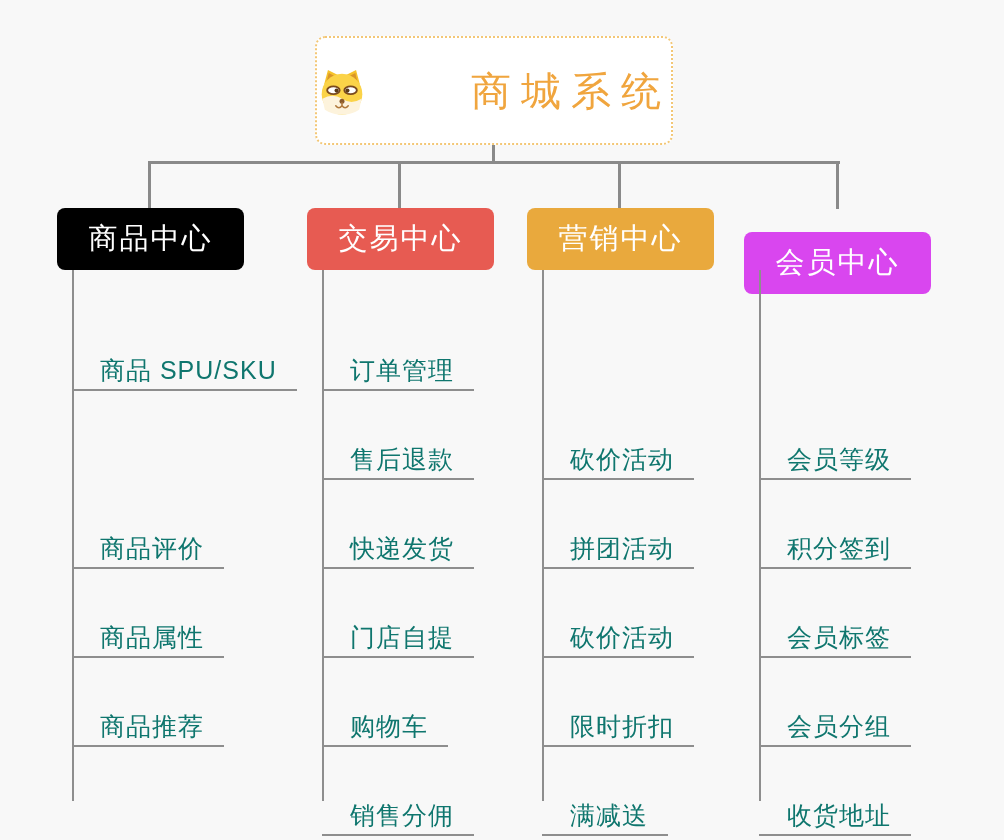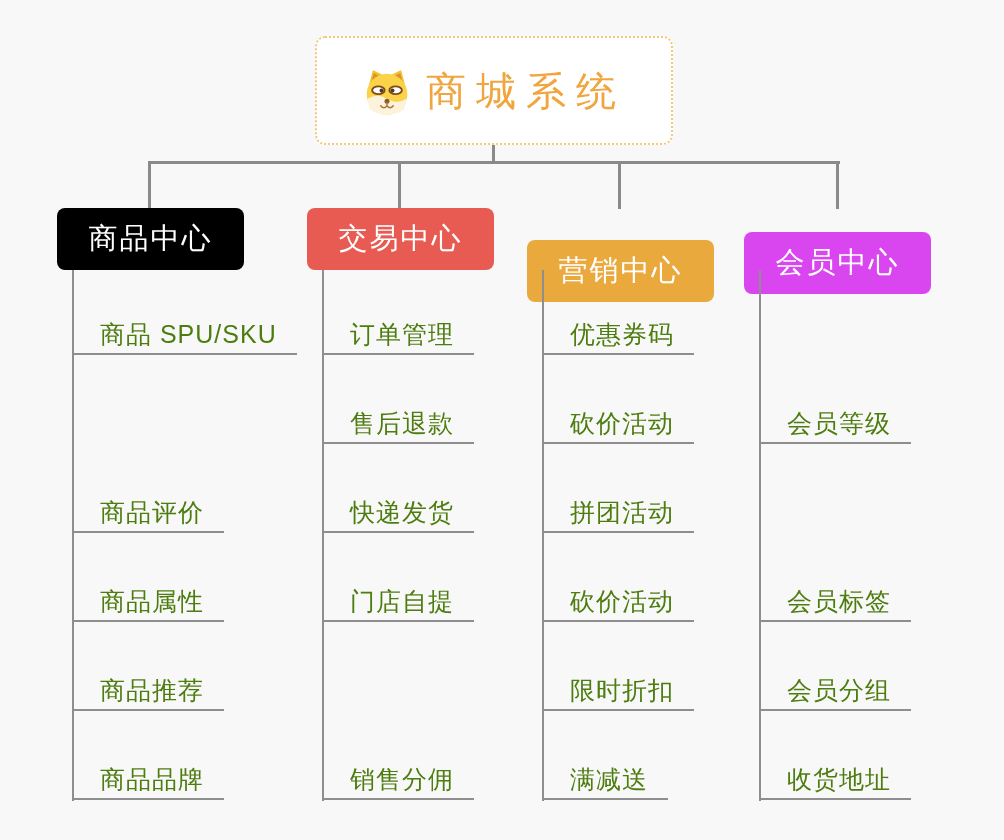--- a/index.html
+++ b/index.html
@@ -8,21 +8,21 @@
     background:#f8f8f8;
     font-family:"Liberation Sans","DejaVu Sans",sans-serif;
   }
   .abs{position:absolute;}
 
   
   .root-node{
     left:315px;top:36px;width:358px;height:109px;
     background:#ffffff;border:2px dotted #f3c776;border-radius:10px;
     box-sizing:border-box;
-    display:flex;align-items:center;justify-content:center;gap:14px;
+    display:flex;align-items:center;justify-content:space-between;gap:14px;
   }
   .root-title{
     color:#f0a53e;font-size:40px;letter-spacing:10px;font-weight:500;
     white-space:nowrap;line-height:1;
   }
   .dog{width:50px;height:50px;display:block;}
 
   
   .conn{background:#8a8a8a;}
   .stem{left:492px;top:145px;width:3px;height:18px;}
@@ -31,36 +31,36 @@
   .drop-0{left:148px;} .drop-1{left:398px;} .drop-2{left:618px;} .drop-3{left:836px;}
 
   
   .branch{
     top:208px;height:62px;width:187px;border-radius:8px;
     display:flex;align-items:center;justify-content:center;
     color:#ffffff;font-size:29px;letter-spacing:2px;white-space:nowrap;
   }
   .branch-0{left:57px; background:#000000;}
   .branch-1{left:307px;background:#e75b52;text-align:center;}
-  .branch-2{left:527px;background:#e9a93d;margin-top:32px;}
+  .branch-2{left:527px;background:#e9a93d;}
   .branch-3{left:744px;background:#d946ef;margin-top:24px;}
 
   
   .col{
     top:270px;height:531px;width:230px;
     border-left:2px solid #8e8e8e;box-sizing:border-box;
   }
   .col-0{left:72px;} .col-1{left:322px;} .col-2{left:542px;} .col-3{left:759px;}
   .item{
     position:absolute;left:-2px;height:40px;
     display:flex;align-items:flex-end;
     padding:0 20px 6px 28px;box-sizing:border-box;
     border-bottom:2px solid #8e8e8e;
-    font-size:25px;letter-spacing:1px;color:#4d7c0f;white-space:nowrap;
-    width:max-content;line-height:1;
+    font-size:25px;letter-spacing:1px;color:#0f766e;white-space:nowrap;
+    width:max-content;line-height:1;margin-top:36px;
   }
   .i0{top:45px;} .i1{top:134px;} .i2{top:223px;} .i3{top:312px;} .i4{top:401px;} .i5{top:490px;}
 </style>
 </head>
 <body>
 
 <div class="abs root-node">
   <span class="dog">
     <svg viewBox="0 0 64 64" width="50" height="50" aria-hidden="true">
       <path d="M9 24 L14 5 L30 13 Z" fill="#f6c22c"></path>
@@ -90,38 +90,38 @@
 <div class="abs branch branch-0">商品中心</div>
 <div class="abs branch branch-1">交易中心</div>
 <div class="abs branch branch-2">营销中心</div>
 <div class="abs branch branch-3">会员中心</div>
 
 <div class="abs col col-0">
   <div class="item i0">商品 SPU/SKU</div>
   <div class="item i2">商品评价</div>
   <div class="item i3">商品属性</div>
   <div class="item i4">商品推荐</div>
-  <div class="item i5">商品品牌</div>
 </div>
 
 <div class="abs col col-1">
   <div class="item i0">订单管理</div>
   <div class="item i1">售后退款</div>
   <div class="item i2">快递发货</div>
   <div class="item i3">门店自提</div>
+  <div class="item i4">购物车</div>
   <div class="item i5">销售分佣</div>
 </div>
 
 <div class="abs col col-2">
-  <div class="item i0">优惠券码</div>
   <div class="item i1">砍价活动</div>
   <div class="item i2">拼团活动</div>
   <div class="item i3">砍价活动</div>
   <div class="item i4">限时折扣</div>
   <div class="item i5">满减送</div>
 </div>
 
 <div class="abs col col-3">
   <div class="item i1">会员等级</div>
+  <div class="item i2">积分签到</div>
   <div class="item i3">会员标签</div>
   <div class="item i4">会员分组</div>
   <div class="item i5">收货地址</div>
 </div>
 
 </body></html>

